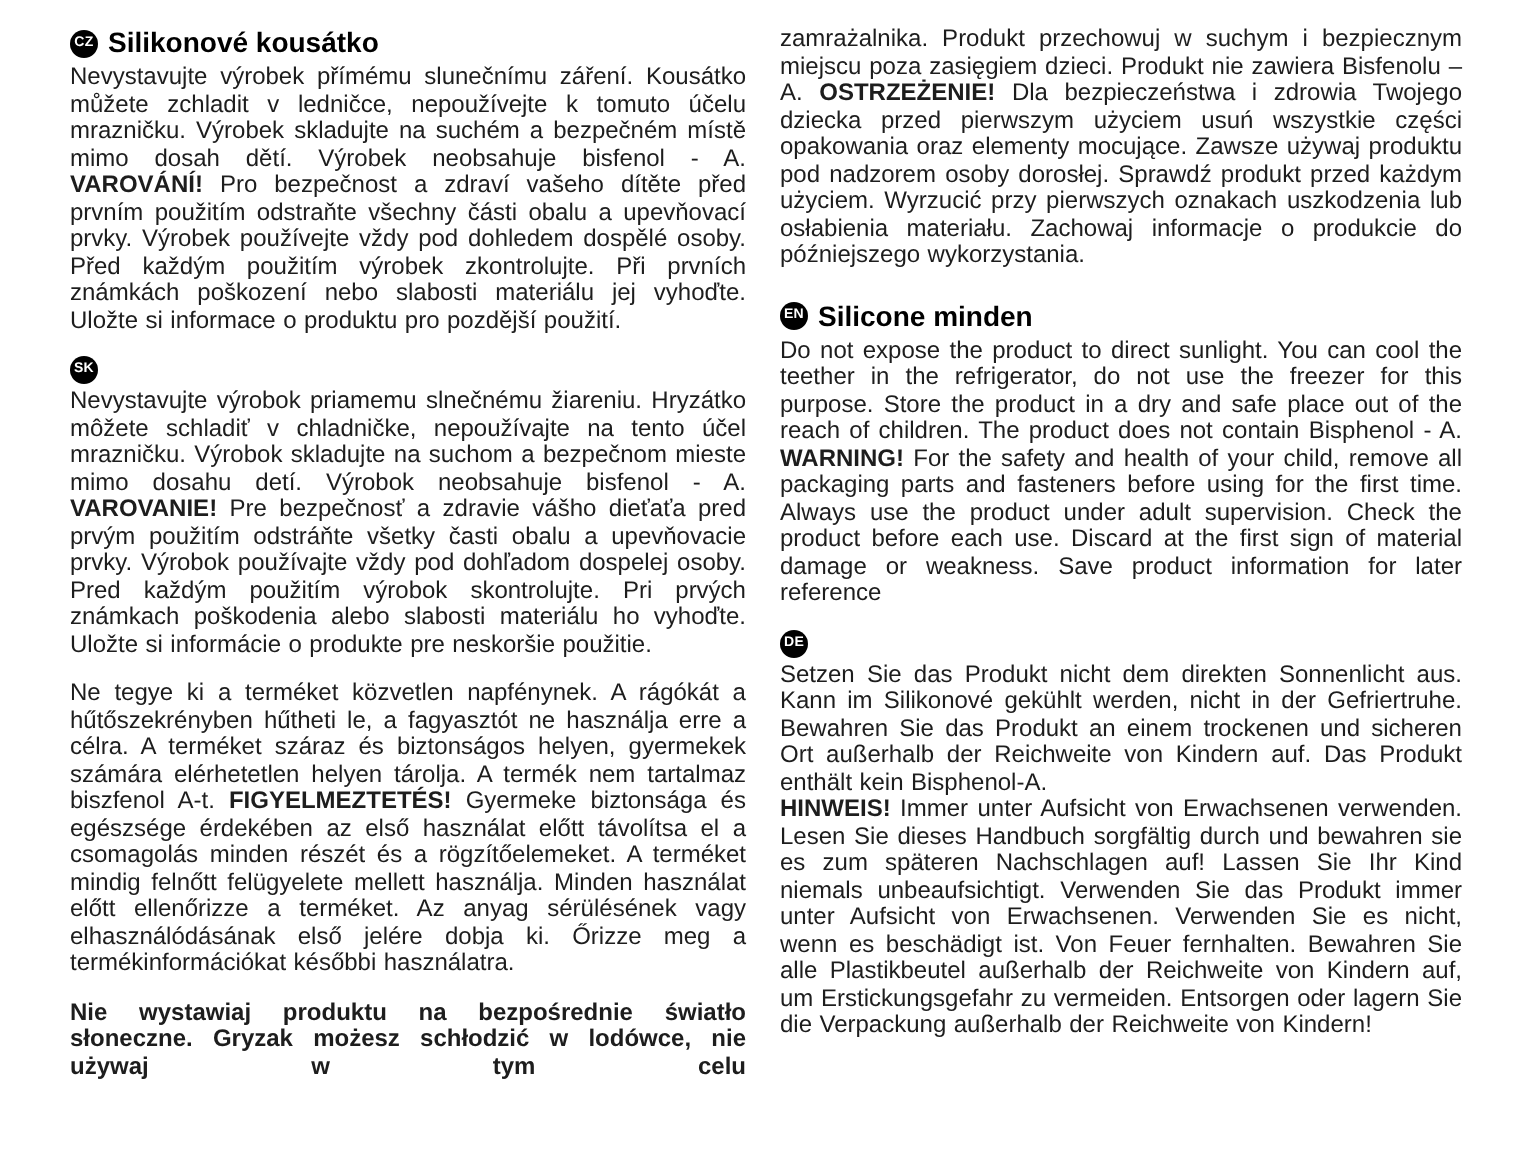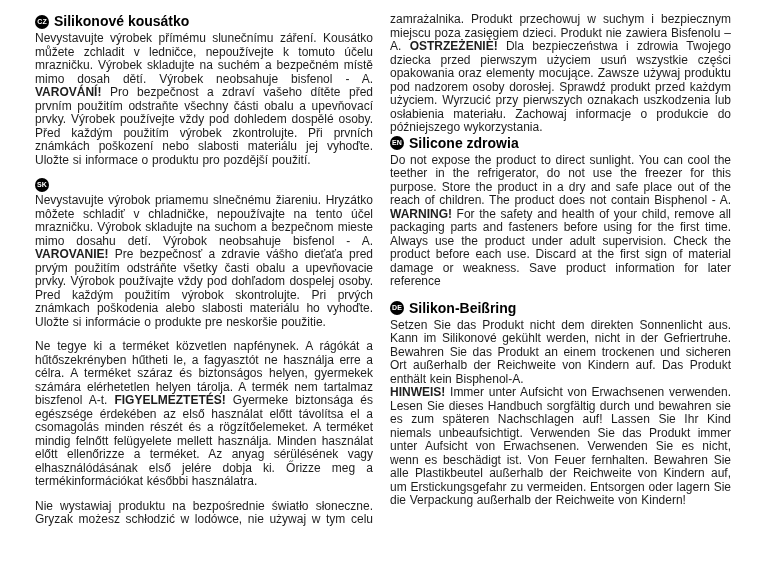--- a/index.html
+++ b/index.html
@@ -45,22 +45,22 @@
     justify-content: center;
     letter-spacing: 0.2px;
   }
   .body-text {
     font-size: 12px;
     line-height: 13.5px;
     text-align: justify;
     word-spacing: 0.4px;
   }
   .body-text .bold { font-weight: bold; }
-  .justify-all { text-align-last: justify; }
-  .cont-para { }
+  .justify-all { text-align-last: justify; font-weight: bold; }
+  .cont-para { margin-bottom: 15px; }
 </style>
 </head>
 <body>
 
 <div class="page">
 
   <div class="col">
 
     <section class="sec">
       <h2 class="sec-title">
@@ -87,29 +87,28 @@
 
   </div>
 
   <div class="col col-right">
 
     <p class="body-text cont-para"><span>zamrażalnika. Produkt przechowuj w suchym i bezpiecznym miejscu poza zasięgiem dzieci. Produkt nie zawiera Bisfenolu – A. </span><span class="bold">OSTRZEŻENIE!</span><span> Dla bezpieczeństwa i zdrowia Twojego dziecka przed pierwszym użyciem usuń wszystkie części opakowania oraz elementy mocujące. Zawsze używaj produktu pod nadzorem osoby dorosłej. Sprawdź produkt przed każdym użyciem. Wyrzucić przy pierwszych oznakach uszkodzenia lub osłabienia materiału. Zachowaj informacje o produkcie do późniejszego wykorzystania.</span></p>
 
     <section class="sec">
       <h2 class="sec-title">
         <span class="badge">EN</span>
-        <span class="title-text">Silicone zdrowia</span>
+        <span class="title-text">Silicone minden</span>
       </h2>
       <p class="body-text"><span>Do not expose the product to direct sunlight. You can cool the teether in the refrigerator, do not use the freezer for this purpose. Store the product in a dry and safe place out of the reach of children. The product does not contain Bisphenol - A. </span><span class="bold">WARNING!</span><span> For the safety and health of your child, remove all packaging parts and fasteners before using for the first time. Always use the product under adult supervision. Check the product before each use. Discard at the first sign of material damage or weakness. Save product information for later reference</span></p>
     </section>
 
     <section class="sec">
       <h2 class="sec-title">
         <span class="badge">DE</span>
-        <span class="title-text">Silikon-Beißring</span>
       </h2>
       <p class="body-text"><span>Setzen Sie das Produkt nicht dem direkten Sonnenlicht aus. Kann im Silikonové gekühlt werden, nicht in der Gefriertruhe. Bewahren Sie das Produkt an einem trockenen und sicheren Ort außerhalb der Reichweite von Kindern auf. Das Produkt enthält kein Bisphenol-A.</span></p>
       <p class="body-text"><span class="bold">HINWEIS!</span><span> Immer unter Aufsicht von Erwachsenen verwenden. Lesen Sie dieses Handbuch sorgfältig durch und bewahren sie es zum späteren Nachschlagen auf! Lassen Sie Ihr Kind niemals unbeaufsichtigt. Verwenden Sie das Produkt immer unter Aufsicht von Erwachsenen. Verwenden Sie es nicht, wenn es beschädigt ist. Von Feuer fernhalten. Bewahren Sie alle Plastikbeutel außerhalb der Reichweite von Kindern auf, um Erstickungsgefahr zu vermeiden. Entsorgen oder lagern Sie die Verpackung außerhalb der Reichweite von Kindern!</span></p>
     </section>
 
   </div>
 
 </div>
 
 </body></html>

